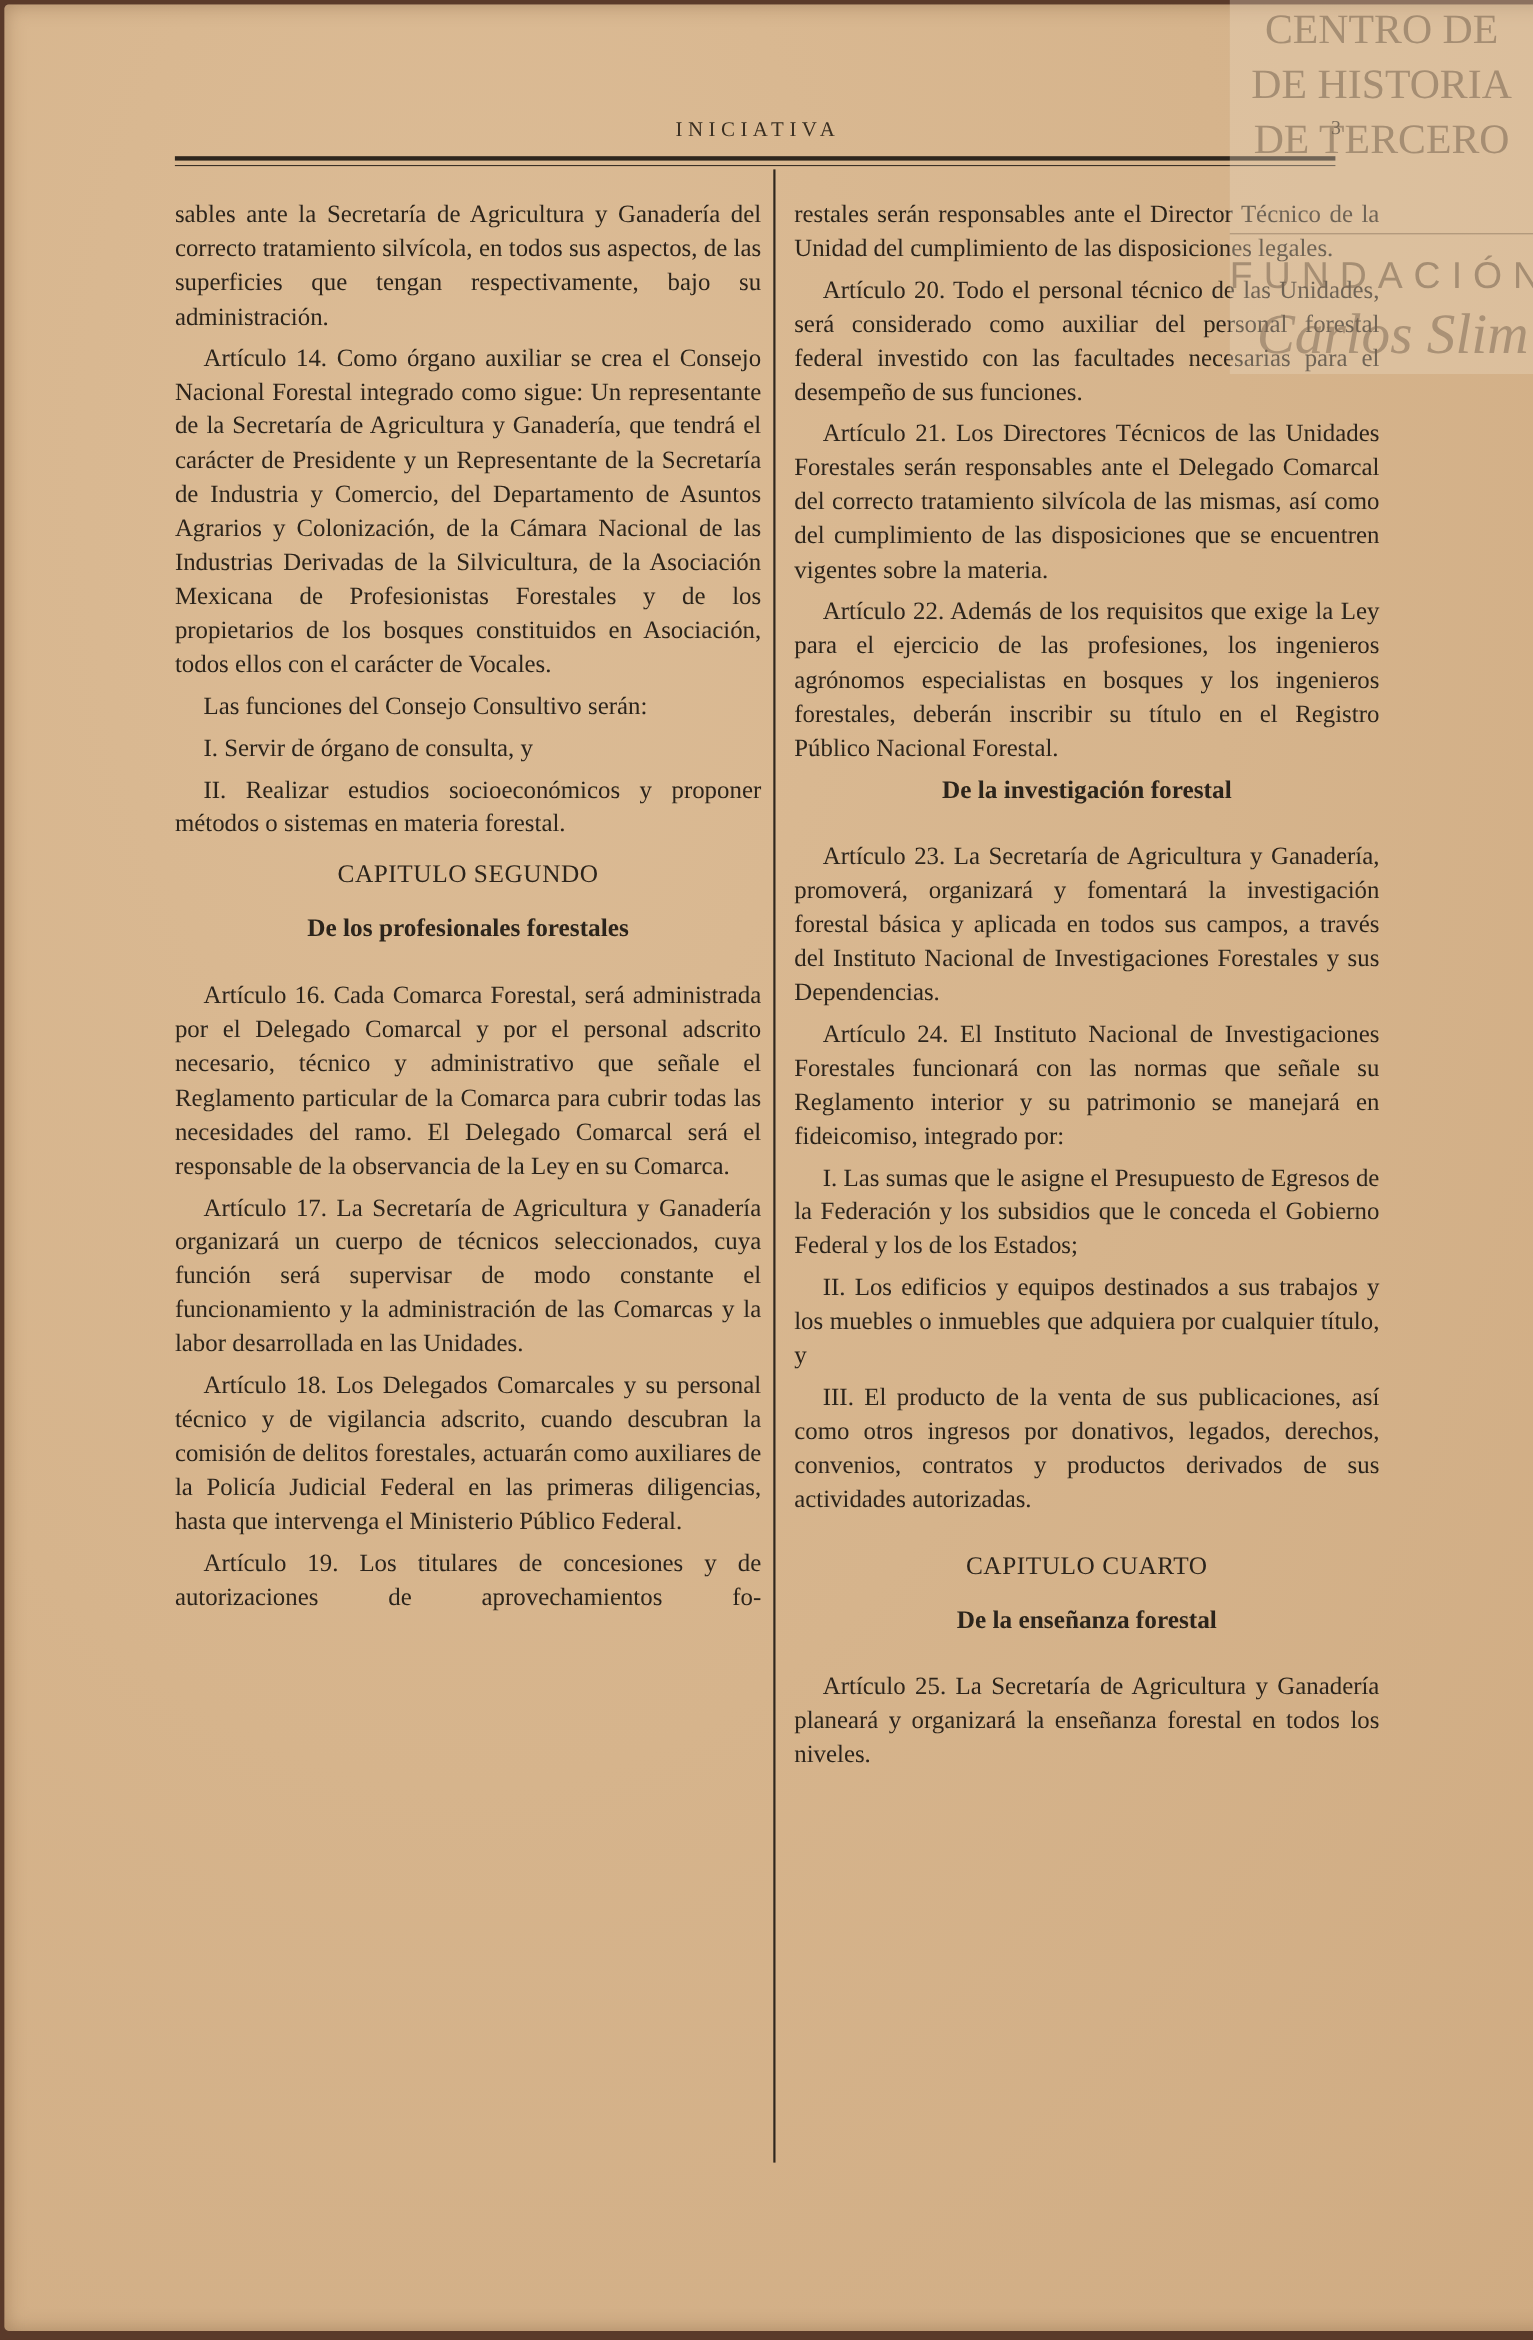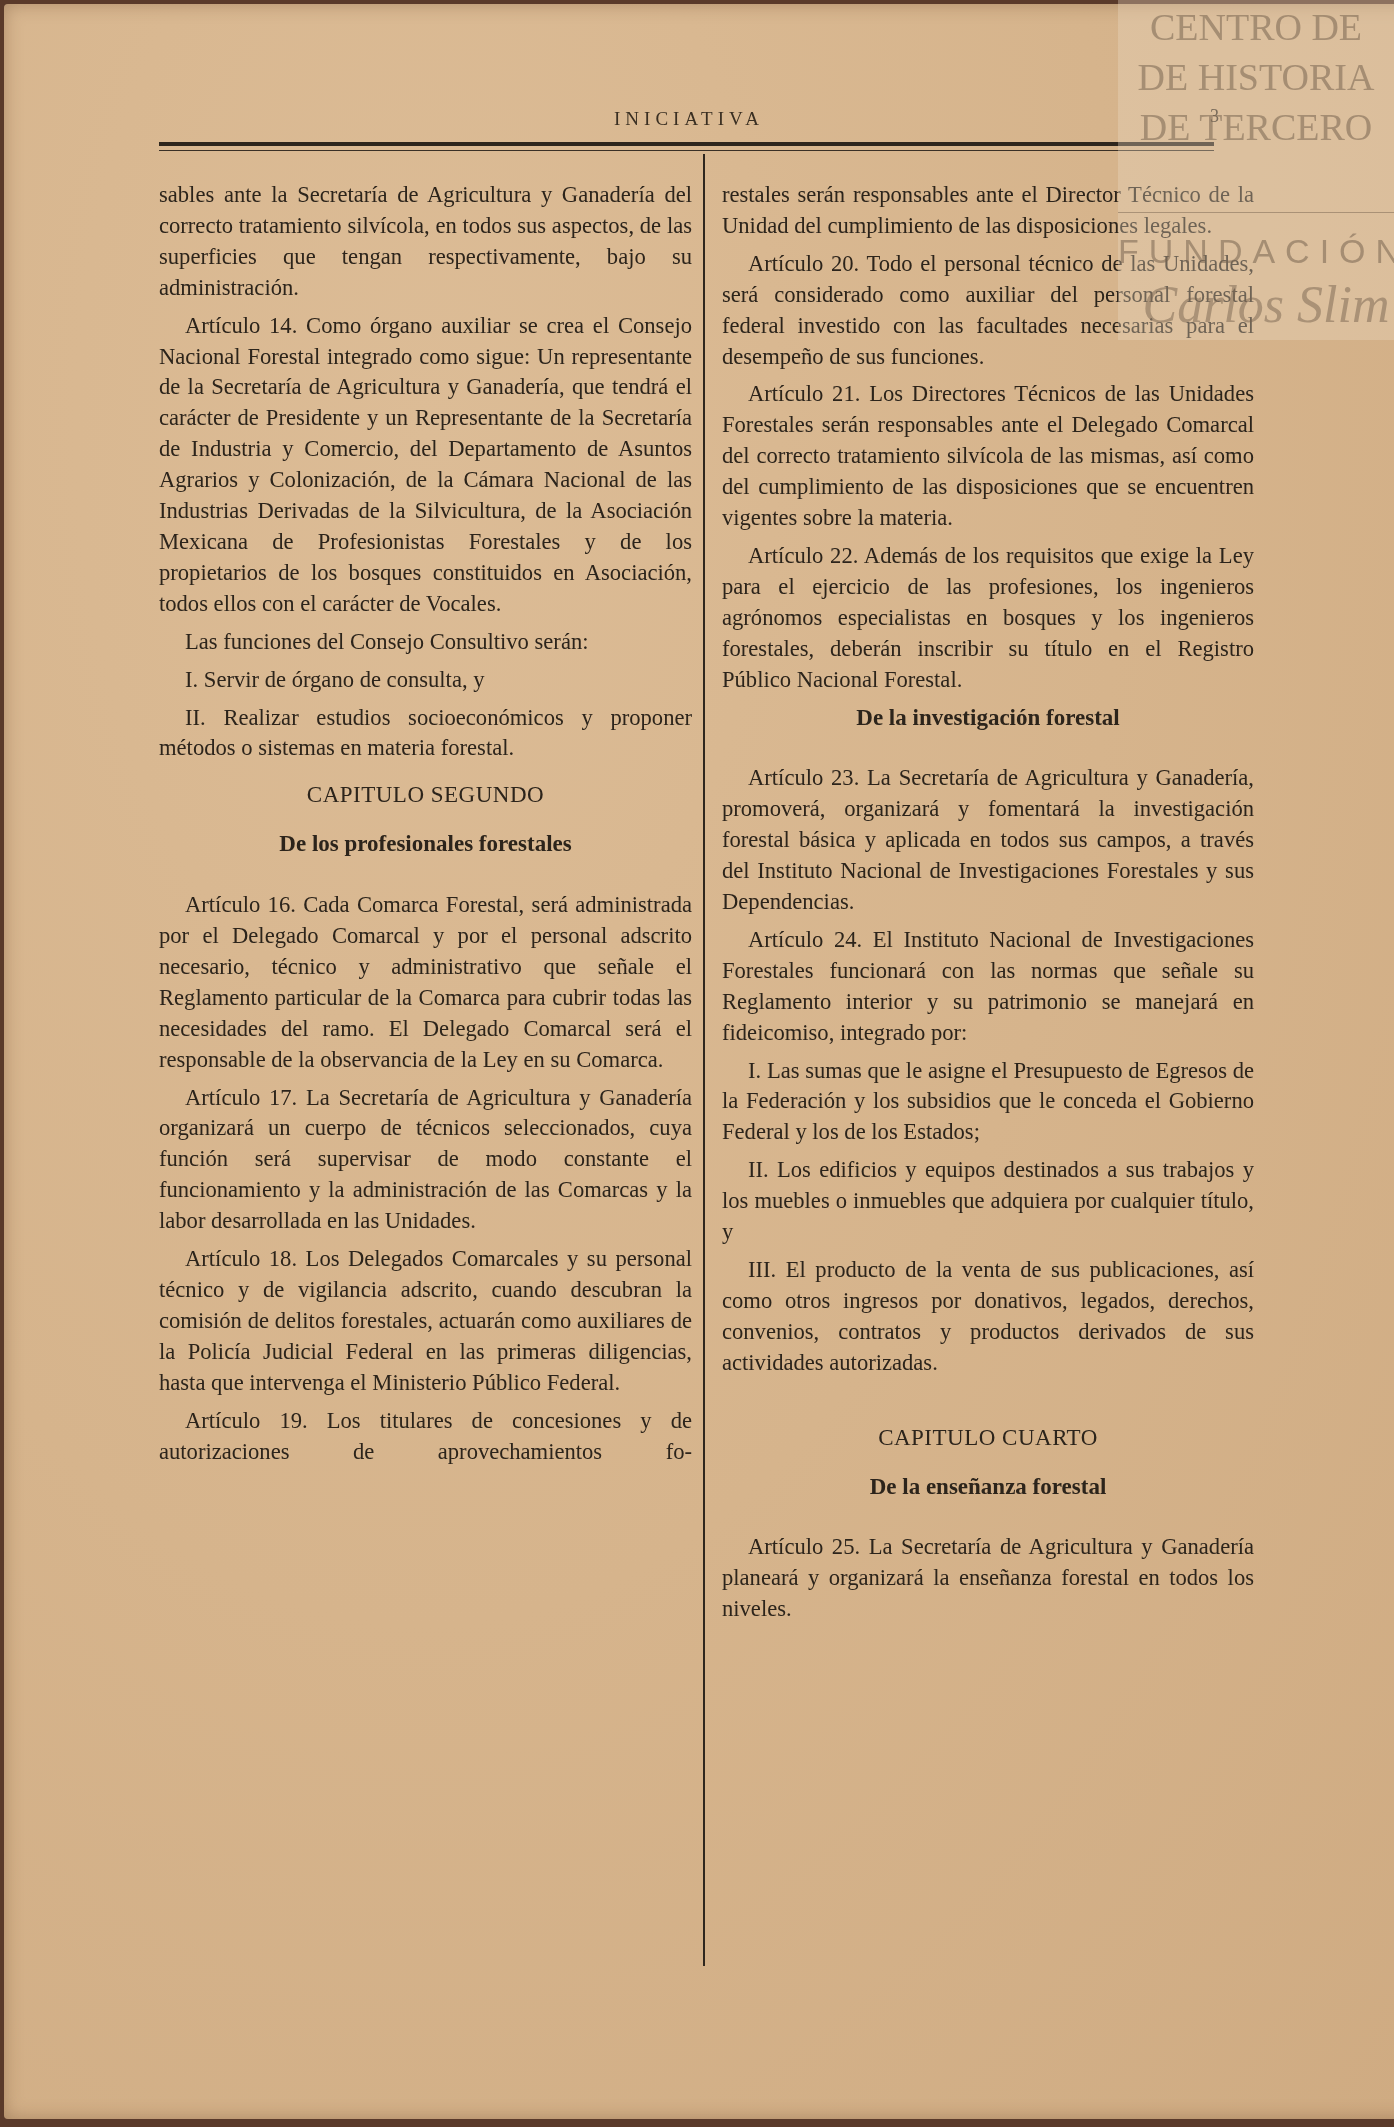--- a/index.html
+++ b/index.html
@@ -104,21 +104,21 @@
     <p class="noindent">restales serán responsables ante el Director Técnico de la Unidad del cumplimiento de las disposiciones legales.</p>
     <p>Artículo 20. Todo el personal técnico de las Unidades, será considerado como auxiliar del personal forestal federal investido con las facultades necesarias para el desempeño de sus funciones.</p>
     <p>Artículo 21. Los Directores Técnicos de las Unidades Forestales serán responsables ante el Delegado Comarcal del correcto tratamiento silvícola de las mismas, así como del cumplimiento de las disposiciones que se encuentren vigentes sobre la materia.</p>
     <p>Artículo 22. Además de los requisitos que exige la Ley para el ejercicio de las profesiones, los ingenieros agrónomos especialistas en bosques y los ingenieros forestales, deberán inscribir su título en el Registro Público Nacional Forestal.</p>
     <div class="subtitle">De la investigación forestal</div>
     <p>Artículo 23. La Secretaría de Agricultura y Ganadería, promoverá, organizará y fomentará la investigación forestal básica y aplicada en todos sus campos, a través del Instituto Nacional de Investigaciones Forestales y sus Dependencias.</p>
     <p>Artículo 24. El Instituto Nacional de Investigaciones Forestales funcionará con las normas que señale su Reglamento interior y su patrimonio se manejará en fideicomiso, integrado por:</p>
     <p>I. Las sumas que le asigne el Presupuesto de Egresos de la Federación y los subsidios que le conceda el Gobierno Federal y los de los Estados;</p>
     <p>II. Los edificios y equipos destinados a sus trabajos y los muebles o inmuebles que adquiera por cualquier título, y</p>
     <p>III. El producto de la venta de sus publicaciones, así como otros ingresos por donativos, legados, derechos, convenios, contratos y productos derivados de sus actividades autorizadas.</p>
-    <div class="chapter" style="margin-top:44px;">CAPITULO CUARTO</div>
+    <div class="chapter" style="margin-top:30px;">CAPITULO CUARTO</div>
     <div class="subtitle">De la enseñanza forestal</div>
     <p>Artículo 25. La Secretaría de Agricultura y Ganadería planeará y organizará la enseñanza forestal en todos los niveles.</p>
   </div>
 
 </div>
 
 <div class="watermark">
   <div class="wm-text">
     <span class="wm-line">CENTRO DE</span>
     <span class="wm-line">DE HISTORIA</span>

